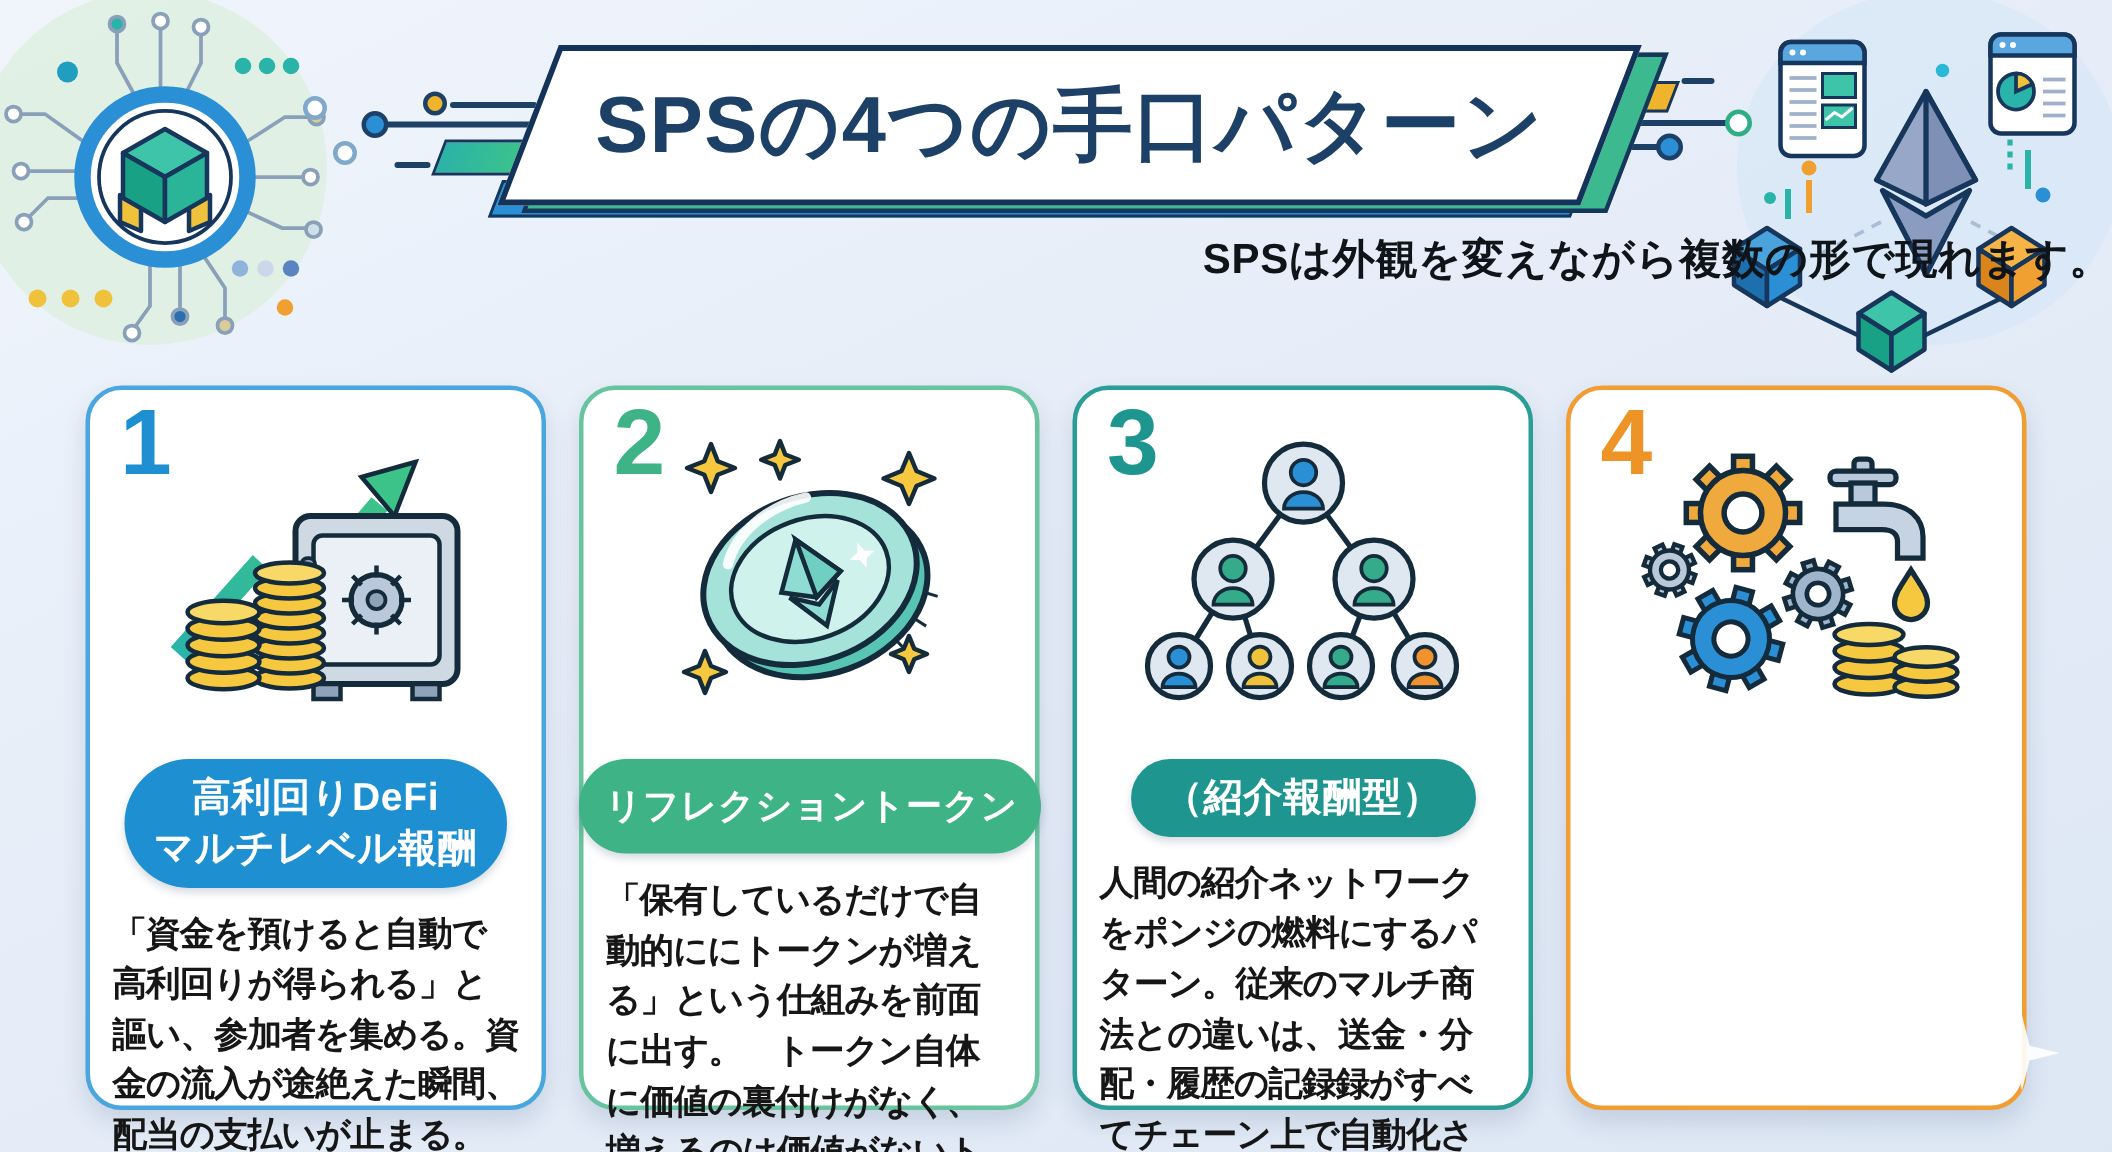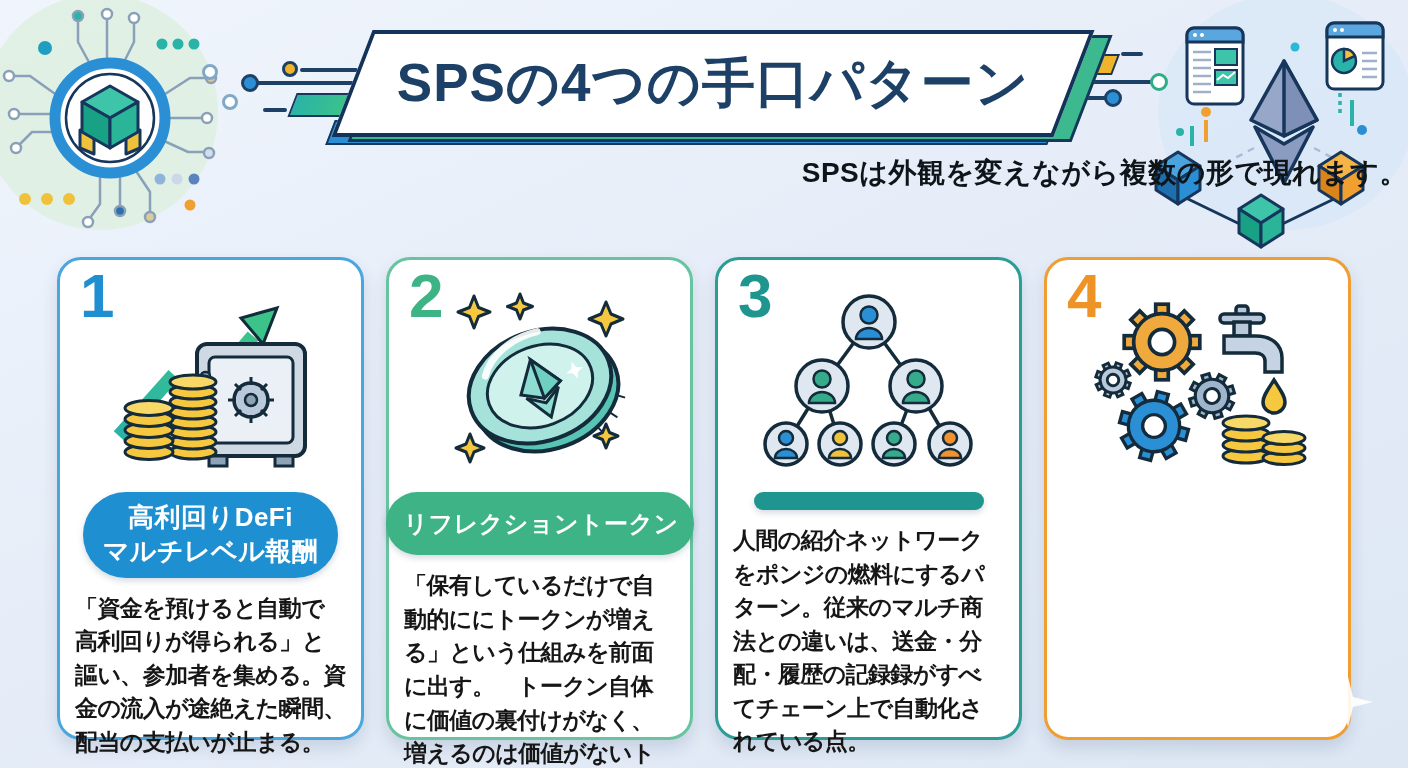--- a/index.html
+++ b/index.html
@@ -30,21 +30,21 @@
   .cards{left:57px;top:257px;display:flex;gap:22px;z-index:5;}
   .card{
     width:301px;height:477px;background:#fff;border-radius:24px;
     border:3.5px solid var(--bc);position:relative;
     box-shadow:0 8px 16px rgba(30,60,100,.14);
     display:flex;flex-direction:column;align-items:center;
   }
   .card-number{position:absolute;top:2px;left:20px;font-size:62px;color:var(--ac);line-height:1.1;}
   .card-illus{margin-top:24px;height:198px;flex:none;}
   .badge{
-    margin-top:10px;flex:none;background:var(--ac);color:#fff;border-radius:44px;
+    margin-top:24px;flex:none;background:var(--ac);color:#fff;border-radius:44px;
     padding:9px 20px;text-align:center;min-width:190px;max-width:272px;
     box-shadow:0 3px 6px rgba(20,50,90,.18);
   }
   .badge .line{display:block;font-size:26px;line-height:1.3;letter-spacing:.5px;white-space:nowrap;}
   .badge.single{padding:16px 18px;}
   .badge.single .line{font-size:24px;text-align:right;}
   .desc{margin:14px 15px 0;font-size:23px;line-height:1.46;letter-spacing:-.6px;color:#161616;text-align:left;}
   
   .corner-sparkle{left:1322px;top:676px;z-index:6;}
 </style>
@@ -334,20 +334,21 @@
             <path d="M-11 14 a11 9 0 0 1 22 0 z" fill="#35ab8c" stroke="#132b3a" stroke-width="2.5"></path>
           </g>
         <g transform="translate(196,160)">
             <circle r="21" fill="#dfe7f0" stroke="#132b3a" stroke-width="3.5"></circle>
             <circle cy="-6" r="7" fill="#f0922e" stroke="#132b3a" stroke-width="2.5"></circle>
             <path d="M-11 14 a11 9 0 0 1 22 0 z" fill="#f0922e" stroke="#132b3a" stroke-width="2.5"></path>
           </g>
       </g>
     </svg>
     <div class="badge">
+      <span class="line">（紹介報酬型）</span>
     </div>
     <div class="desc">人間の紹介ネットワークをポンジの燃料にするパターン。従来のマルチ商法との違いは、送金・分配・履歴の記録録がすべてチェーン上で自動化されている点。</div>
   </div>
 
   <div class="card" style="--ac: #ee9426; --bc: #f09d33;">
     <div class="card-number">4</div>
     <svg class="card-illus" width="224" height="198" viewBox="0 0 224 198">
       <defs>
         <g id="gear">
           <g id="teeth">

